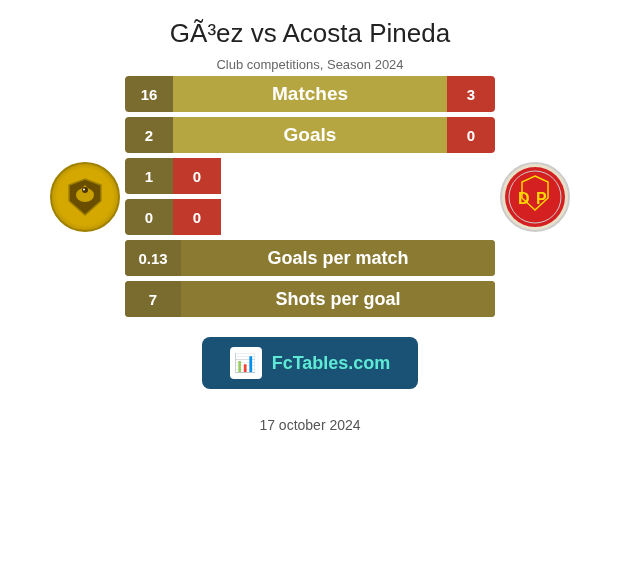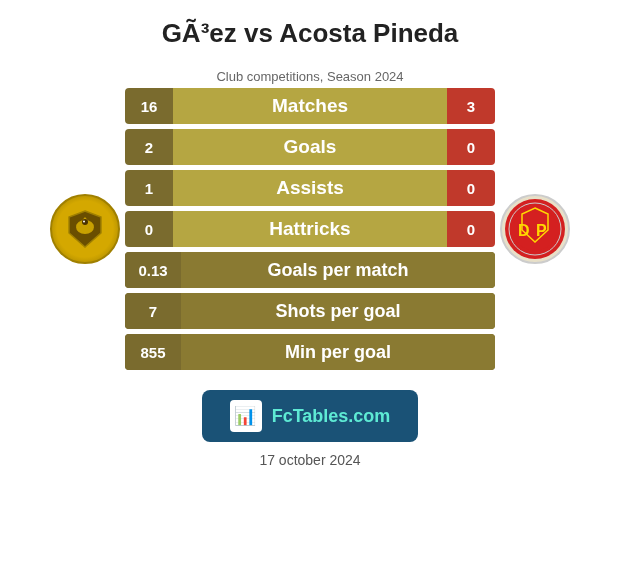--- a/index.html
+++ b/index.html
@@ -13,24 +13,24 @@
     .container {
       width: 620px;
       height: 580px;
       background: #fff;
       display: flex;
       flex-direction: column;
       align-items: center;
     }
     .title {
       font-size: 26px;
-      font-weight: bold;
+      font-weight: normal;
       color: #222;
       margin-top: 18px;
-      margin-bottom: 20px;
+      margin-bottom: 8px;
       text-align: center;
     }
     .subtitle {
       font-size: 13px;
       color: #666;
       margin-bottom: 4px;
       text-align: center;
     }
     .stats-section {
       display: flex;
@@ -148,21 +148,21 @@
       font-size: 18px;
       font-weight: bold;
       color: #1a5276;
     }
     .fctables-text {
       color: #5eead4;
       font-size: 18px;
       font-weight: bold;
     }
     .date-text {
-      margin-top: 10px;
+      margin-top: 28px;
       font-size: 14px;
       color: #555;
       text-align: center;
     }
 
     
     .aguilas-logo {
       width: 70px;
       height: 70px;
       border-radius: 50%;
@@ -229,39 +229,33 @@
       <div class="stat-label">Matches</div>
       <div class="val-right">3</div>
     </div>
         <div class="stat-row two-sided">
       <div class="val-left">2</div>
       <div class="stat-label">Goals</div>
       <div class="val-right">0</div>
     </div>
         <div class="stat-row two-sided">
       <div class="val-left">1</div>
-      <div class="stat-label">Assists</div>
       <div class="val-right">0</div>
     </div>
         <div class="stat-row two-sided">
       <div class="val-left">0</div>
-      <div class="stat-label">Hattricks</div>
       <div class="val-right">0</div>
     </div>
         <div class="stat-row one-sided">
       <div class="val-single-left">0.13</div>
       <div class="stat-label-single">Goals per match</div>
     </div>
         <div class="stat-row one-sided">
       <div class="val-single-left">7</div>
       <div class="stat-label-single">Shots per goal</div>
-    </div>
-        <div class="stat-row one-sided">
-      <div class="val-single-left">855</div>
-      <div class="stat-label-single">Min per goal</div>
     </div>
       </div>
 
     <div class="club-logo">
       <div class="pereira-logo">
         <div class="pereira-inner">
           <svg width="54" height="54" viewBox="0 0 54 54">
             <circle cx="27" cy="27" r="26" fill="#d42020" stroke="#ccc" stroke-width="1"></circle>
             <circle cx="27" cy="27" r="22" fill="#d42020"></circle>
 

